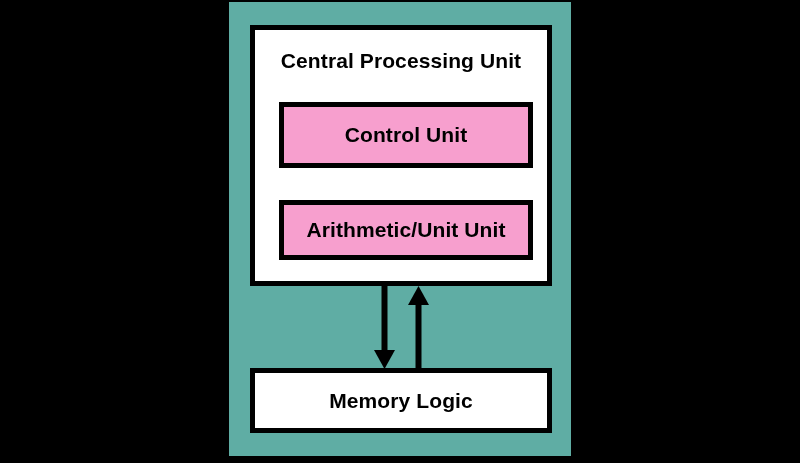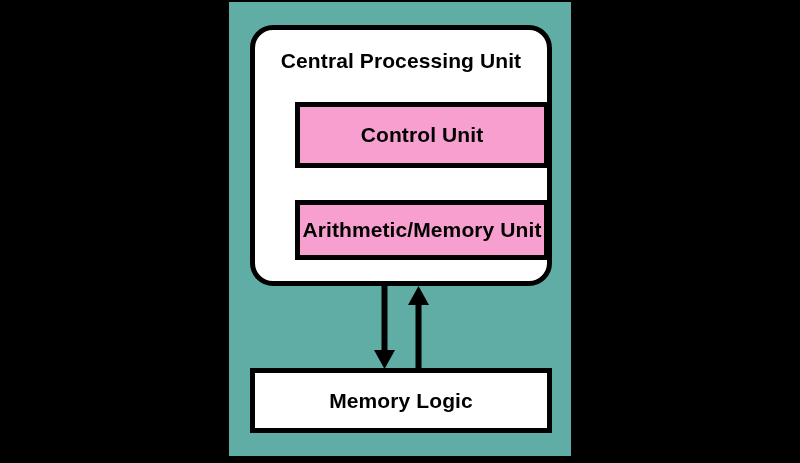--- a/index.html
+++ b/index.html
@@ -45,21 +45,20 @@
   }
 
   
   .cpu-box {
     left: 250px;
     top: 25px;
     width: 302px;
     height: 261px;
     background: #ffffff;
     display: block;
-    border-radius: 23px;
   }
 
   .cpu-title {
     position: absolute;
     left: 0;
     top: 19px;
     width: 292px;
     text-align: center;
     font-size: 21px;
     font-weight: bold;
@@ -72,21 +71,20 @@
     position: absolute;
     box-sizing: border-box;
     border: 5px solid #000000;
     background: #f79fce;
     display: flex;
     align-items: center;
     justify-content: center;
     font-size: 21px;
     font-weight: bold;
     color: #000000;
-    margin-left: 16px;
   }
 
   .control-unit {
     left: 24px;
     top: 72px;
     width: 254px;
     height: 66px;
   }
 
   .alu-unit {
@@ -124,21 +122,21 @@
   <div class="panel"></div>
 
   <div class="node cpu-box">
     <div class="cpu-title">Central Processing Unit</div>
 
     <div class="unit-box control-unit">
       <span>Control Unit</span>
     </div>
 
     <div class="unit-box alu-unit">
-      <span>Arithmetic/Memory Unit</span>
+      <span>Arithmetic/Unit Unit</span>
     </div>
   </div>
 
   <div class="node memory-box">
     <span>Memory Logic</span>
   </div>
 
   <svg class="arrow-layer" viewBox="0 0 800 463">
 
     <g>

